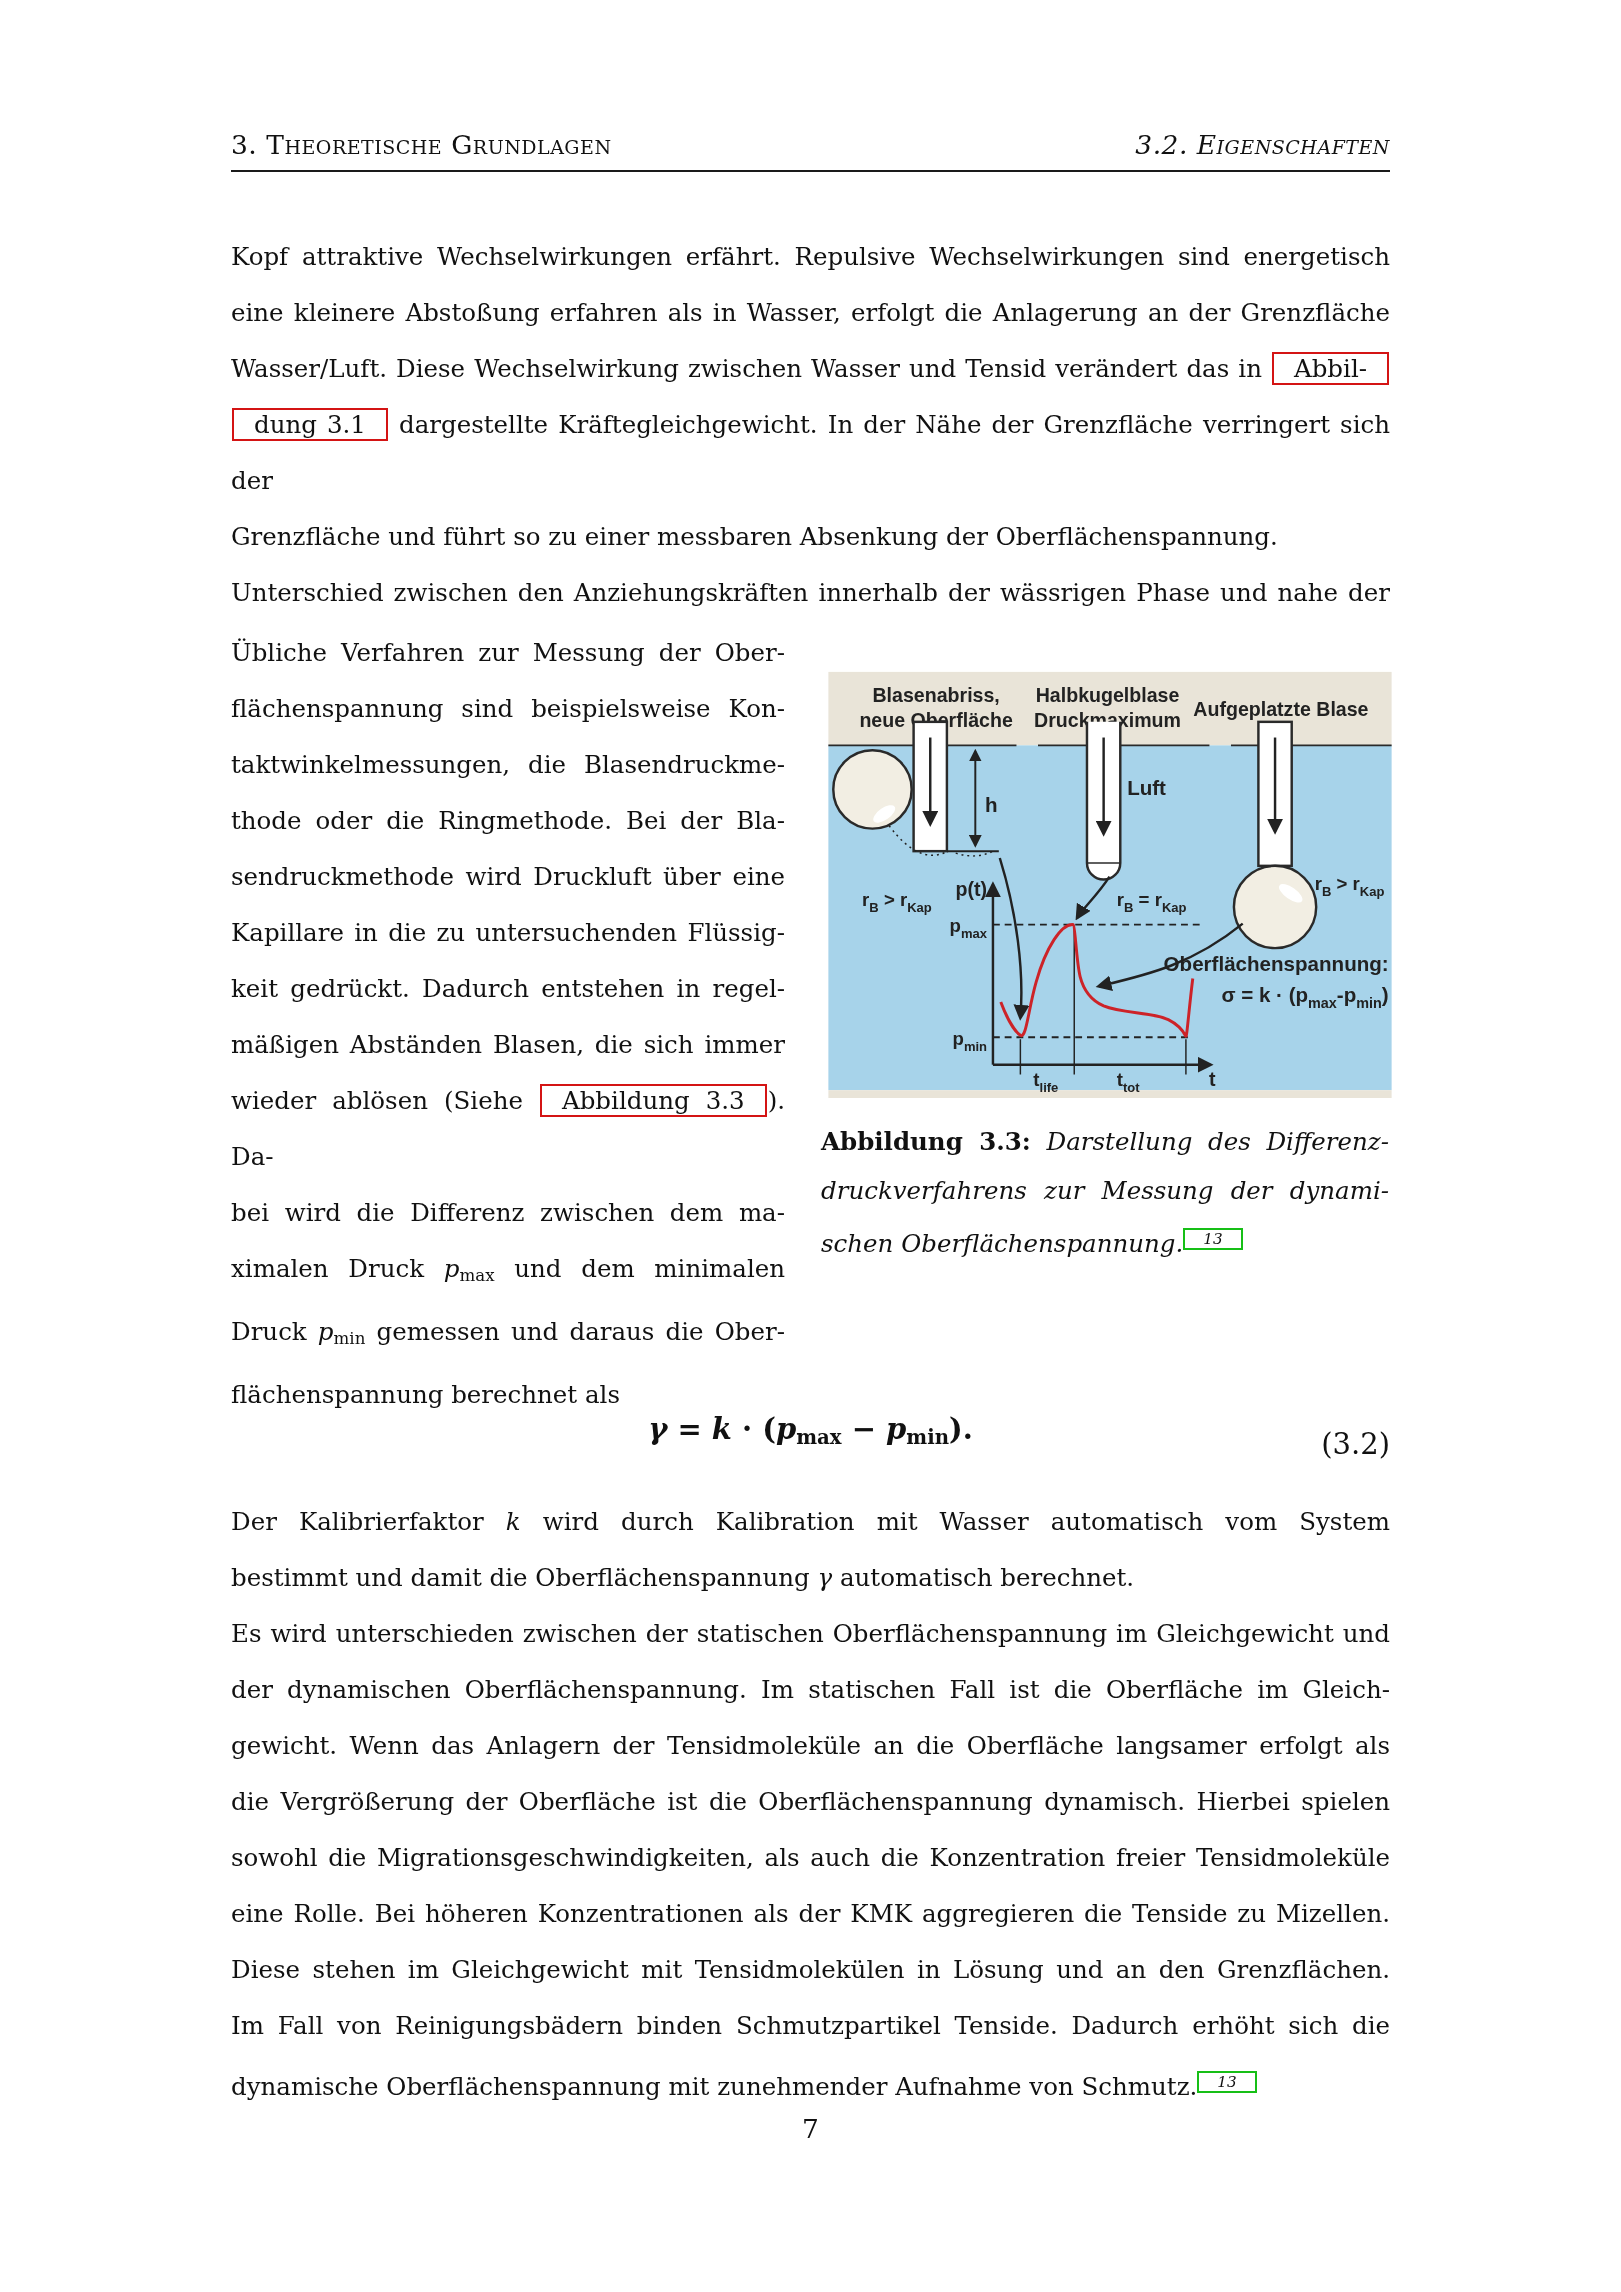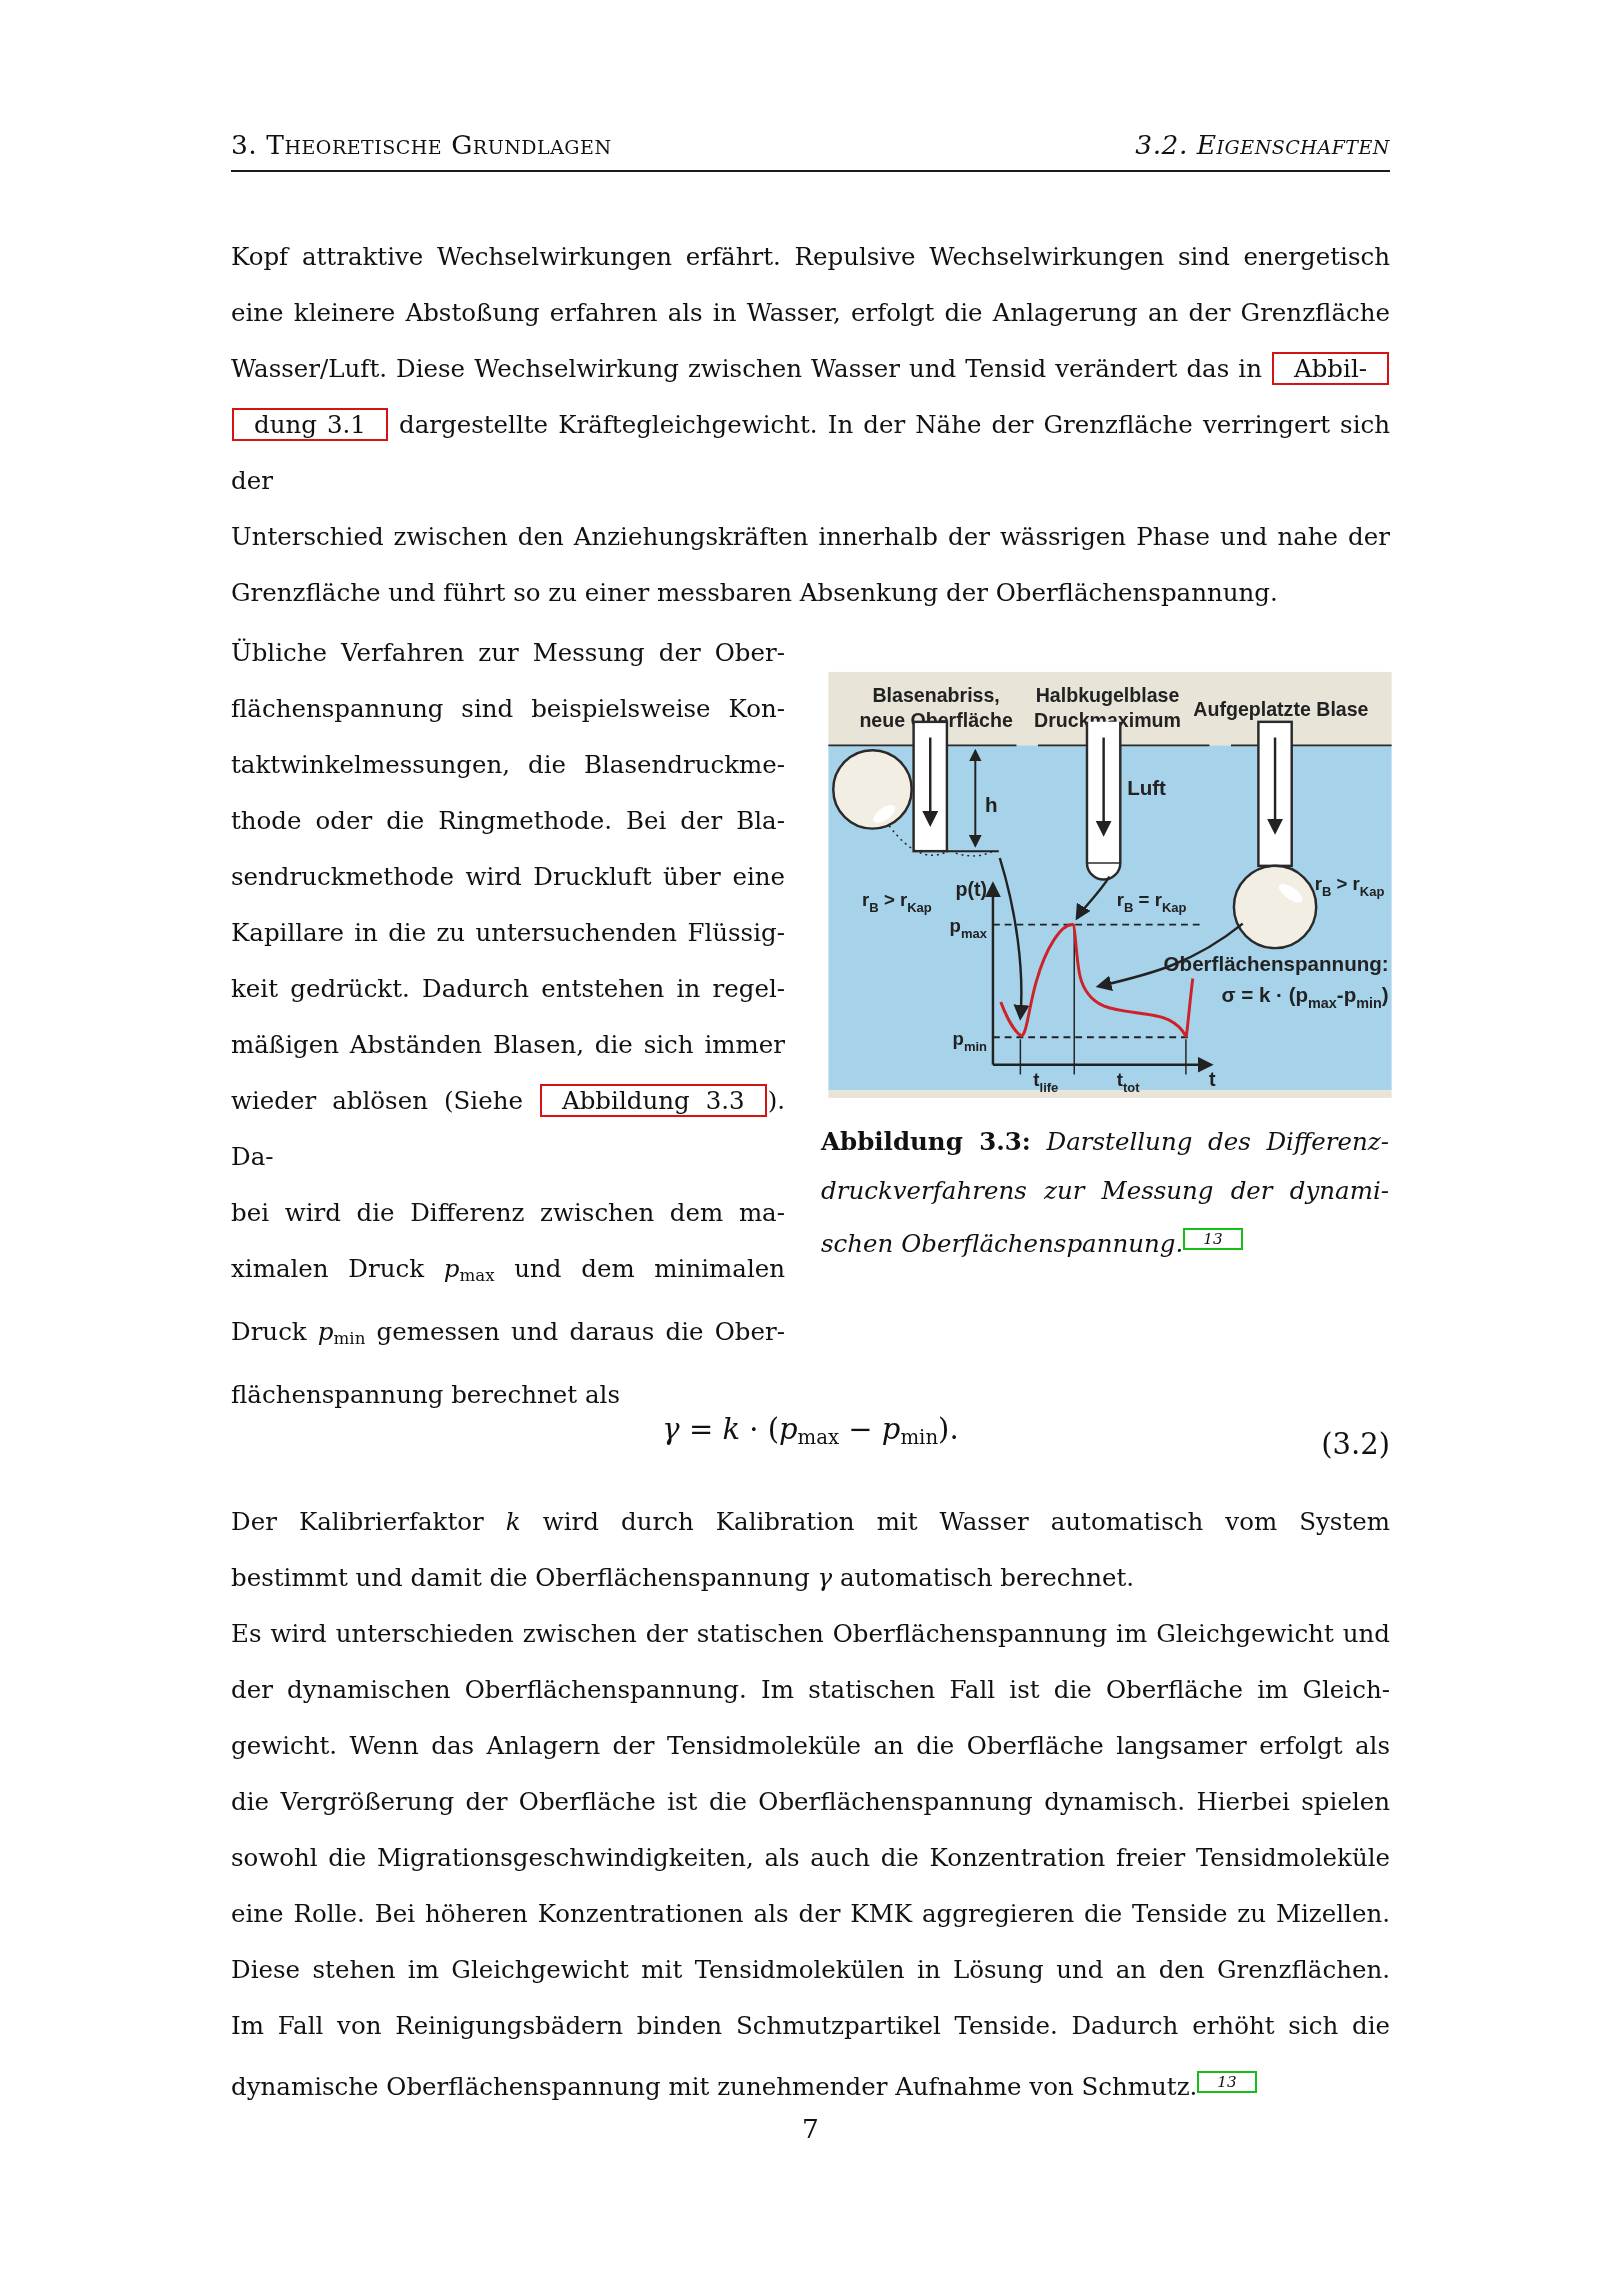--- a/index.html
+++ b/index.html
@@ -29,41 +29,41 @@
   .figure{position:absolute;left:828px;top:667px;width:564px;height:431px;}
   .fig text{font-family:"Liberation Sans",sans-serif;font-weight:bold;fill:#222;}
   .beige{fill:var(--fig_beige,#e9e4d8);}
   .water{fill:var(--fig_blue,#a7d3ea);}
   .bubble{fill:var(--fig_bubble,#f2eee3);stroke:#2a2a2a;stroke-width:2.5;}
   .tube{fill:#fff;stroke:#2a2a2a;stroke-width:2.5;}
   .caption{position:absolute;left:821px;top:1117px;width:568px;
            font-size:24.5px;line-height:49px;font-style:italic;}
   
   .equation{position:absolute;left:231px;top:1400px;width:1159px;height:59px;font-size:29px;line-height:59px;}
-  .equation .jline{text-align:left;text-align-last:center;}
+  .equation .jline{text-align:left;text-align-last:center;font-weight:bold;}
   .eq-num{position:absolute;right:0;top:15px;line-height:59px;margin-left:16px;}
   .pagenum{position:absolute;left:231px;top:2113px;width:1159px;text-align:center;font-size:26.5px;}
 </style>
 </head>
 <body>
 
 <div class="page">
 
   <div class="header">
     <span class="h-left">3. Theoretische Grundlagen</span>
     <span class="h-right">3.2. Eigenschaften</span>
   </div>
 
   <div class="para para1">
       <div class="jline"><span>Kopf attraktive Wechselwirkungen erfährt. Repulsive Wechselwirkungen sind energetisch</span></div>
       <div class="jline"><span>eine kleinere Abstoßung erfahren als in Wasser, erfolgt die Anlagerung an der Grenzfläche</span></div>
       <div class="jline"><span>Wasser/Luft. Diese Wechselwirkung zwischen Wasser und Tensid verändert das in </span><span class="seg-ref">Abbil-</span></div>
       <div class="jline"><span class="seg-ref">dung 3.1</span><span> dargestellte Kräftegleichgewicht. In der Nähe der Grenzfläche verringert sich der</span></div>
+      <div class="jline lastline"><span>Grenzfläche und führt so zu einer messbaren Absenkung der Oberflächenspannung.</span></div>
       <div class="jline"><span>Unterschied zwischen den Anziehungskräften innerhalb der wässrigen Phase und nahe der</span></div>
-      <div class="jline lastline"><span>Grenzfläche und führt so zu einer messbaren Absenkung der Oberflächenspannung.</span></div>
     </div>
 
   <div class="para leftcol">
       <div class="jline"><span>Übliche Verfahren zur Messung der Ober-</span></div>
       <div class="jline"><span>flächenspannung sind beispielsweise Kon-</span></div>
       <div class="jline"><span>taktwinkelmessungen, die Blasendruckme-</span></div>
       <div class="jline"><span>thode oder die Ringmethode. Bei der Bla-</span></div>
       <div class="jline"><span>sendruckmethode wird Druckluft über eine</span></div>
       <div class="jline"><span>Kapillare in die zu untersuchenden Flüssig-</span></div>
       <div class="jline"><span>keit gedrückt. Dadurch entstehen in regel-</span></div>

